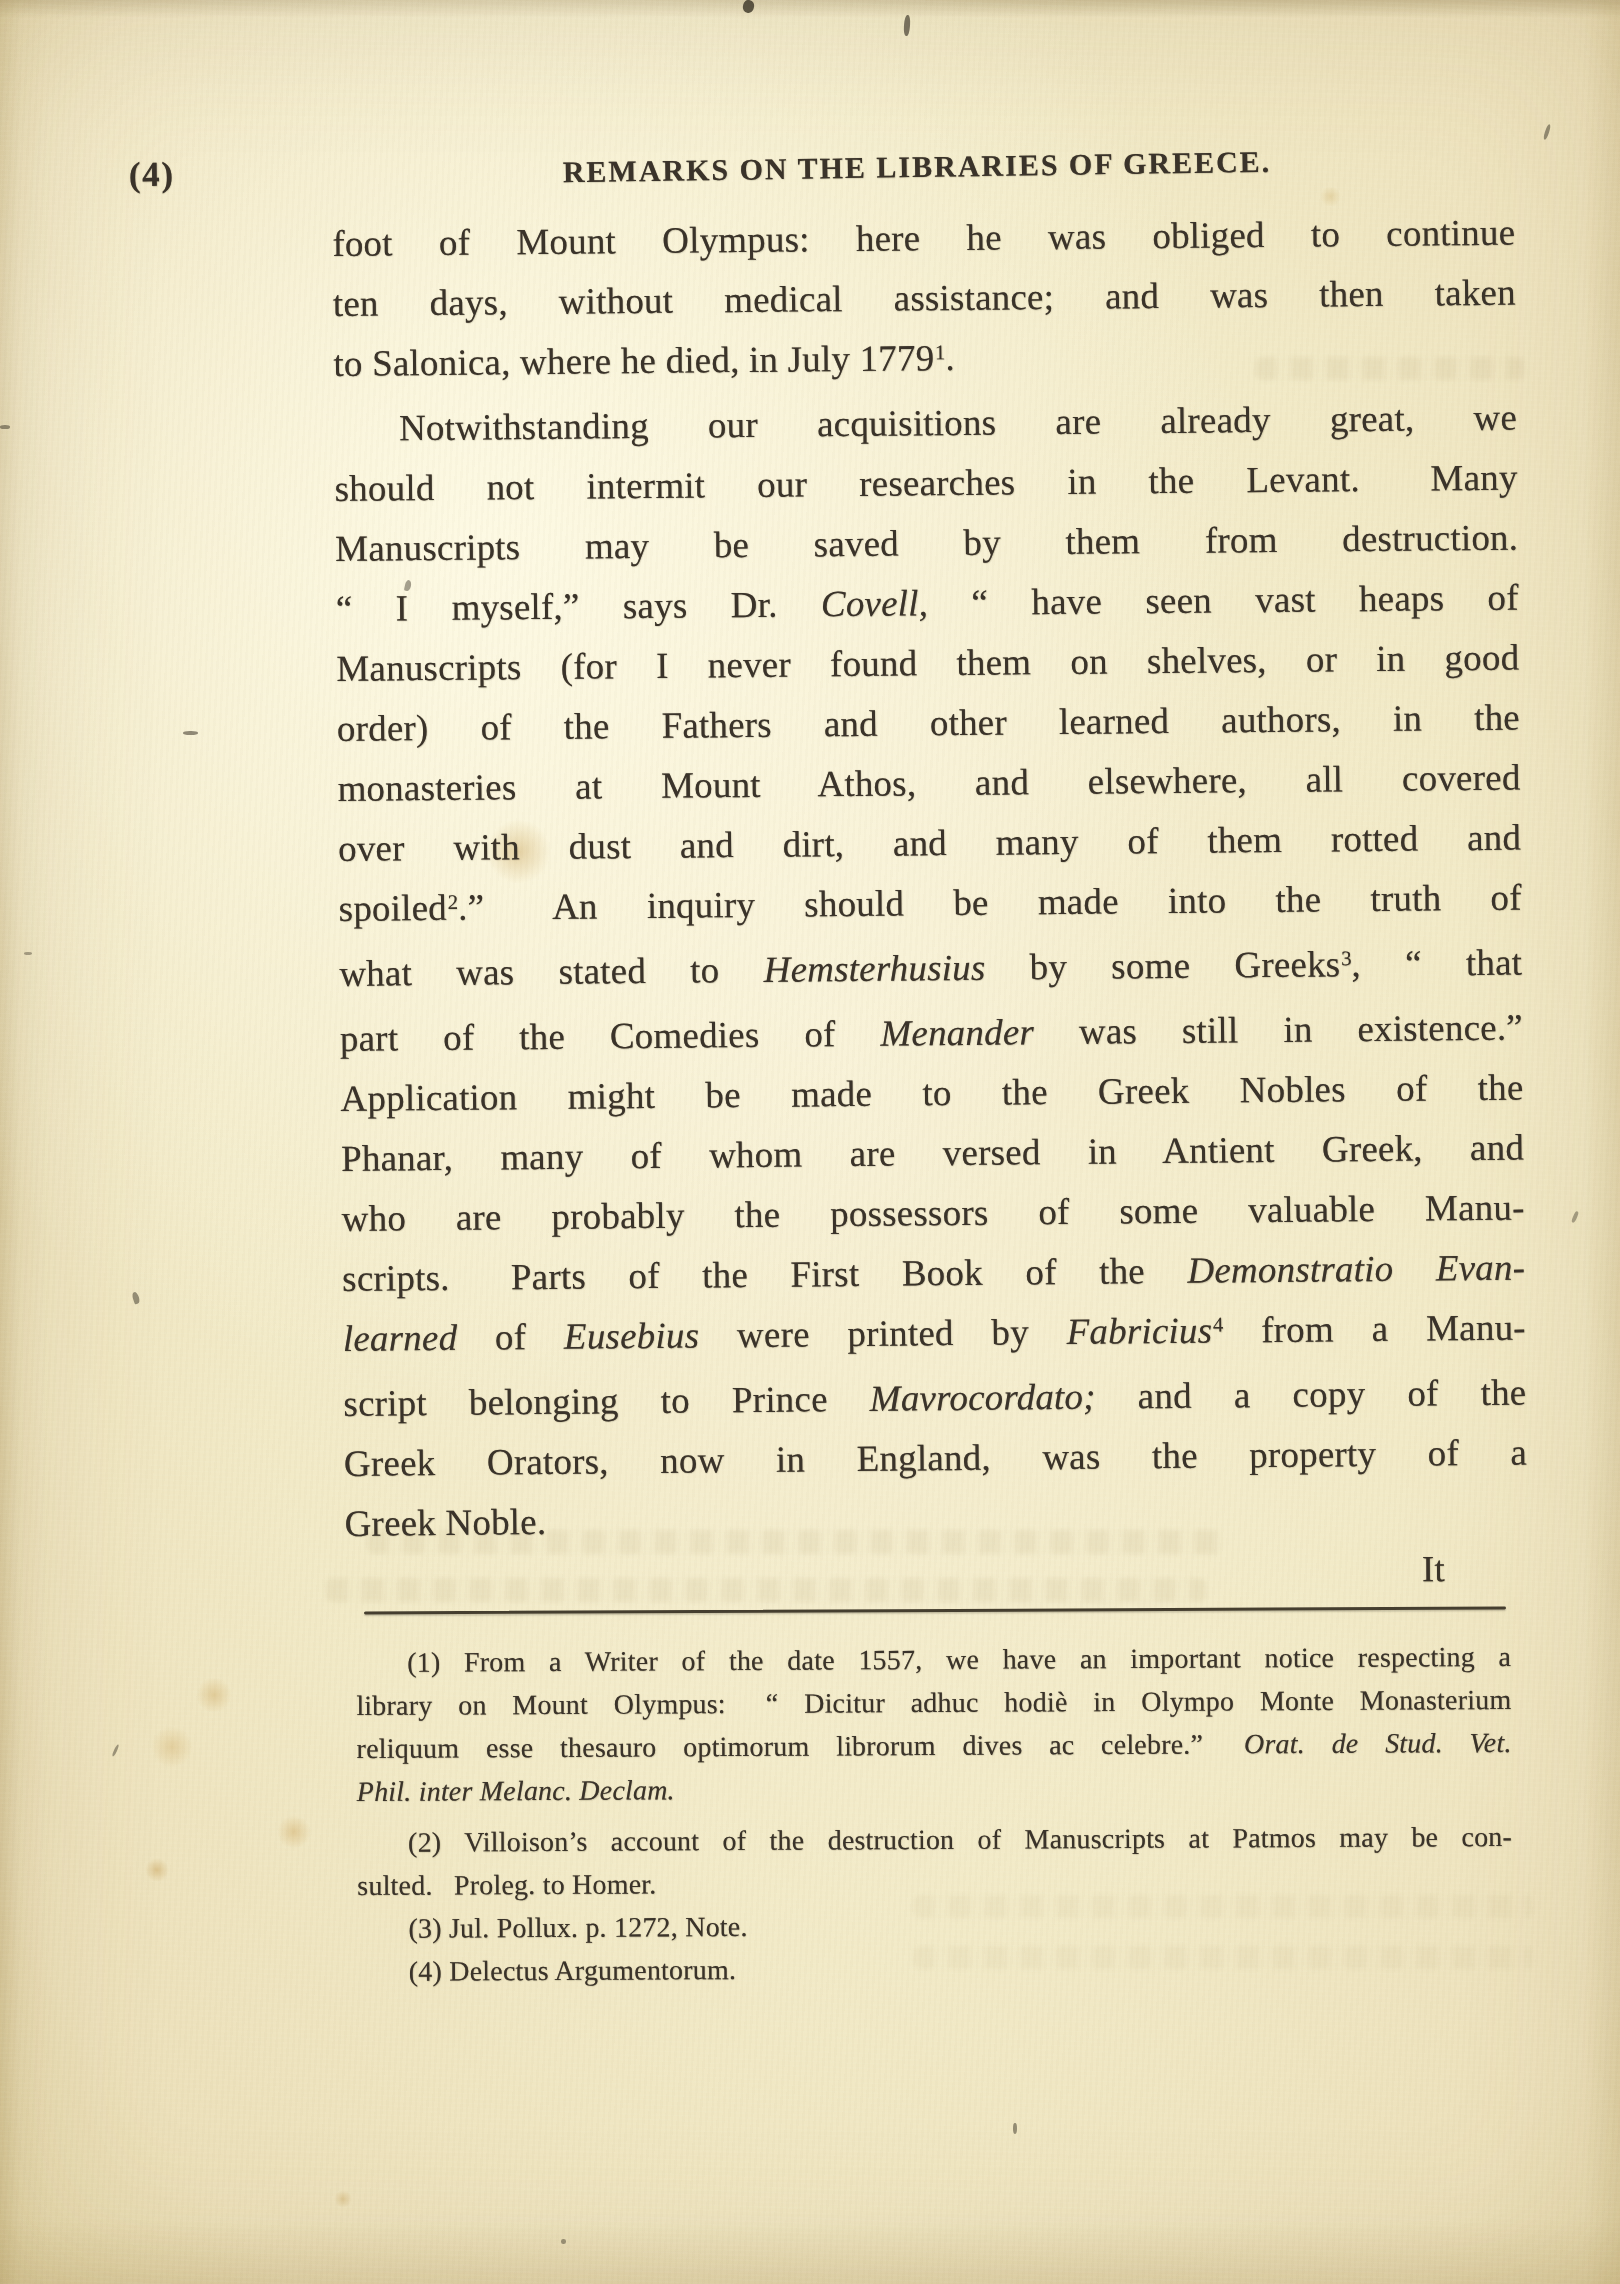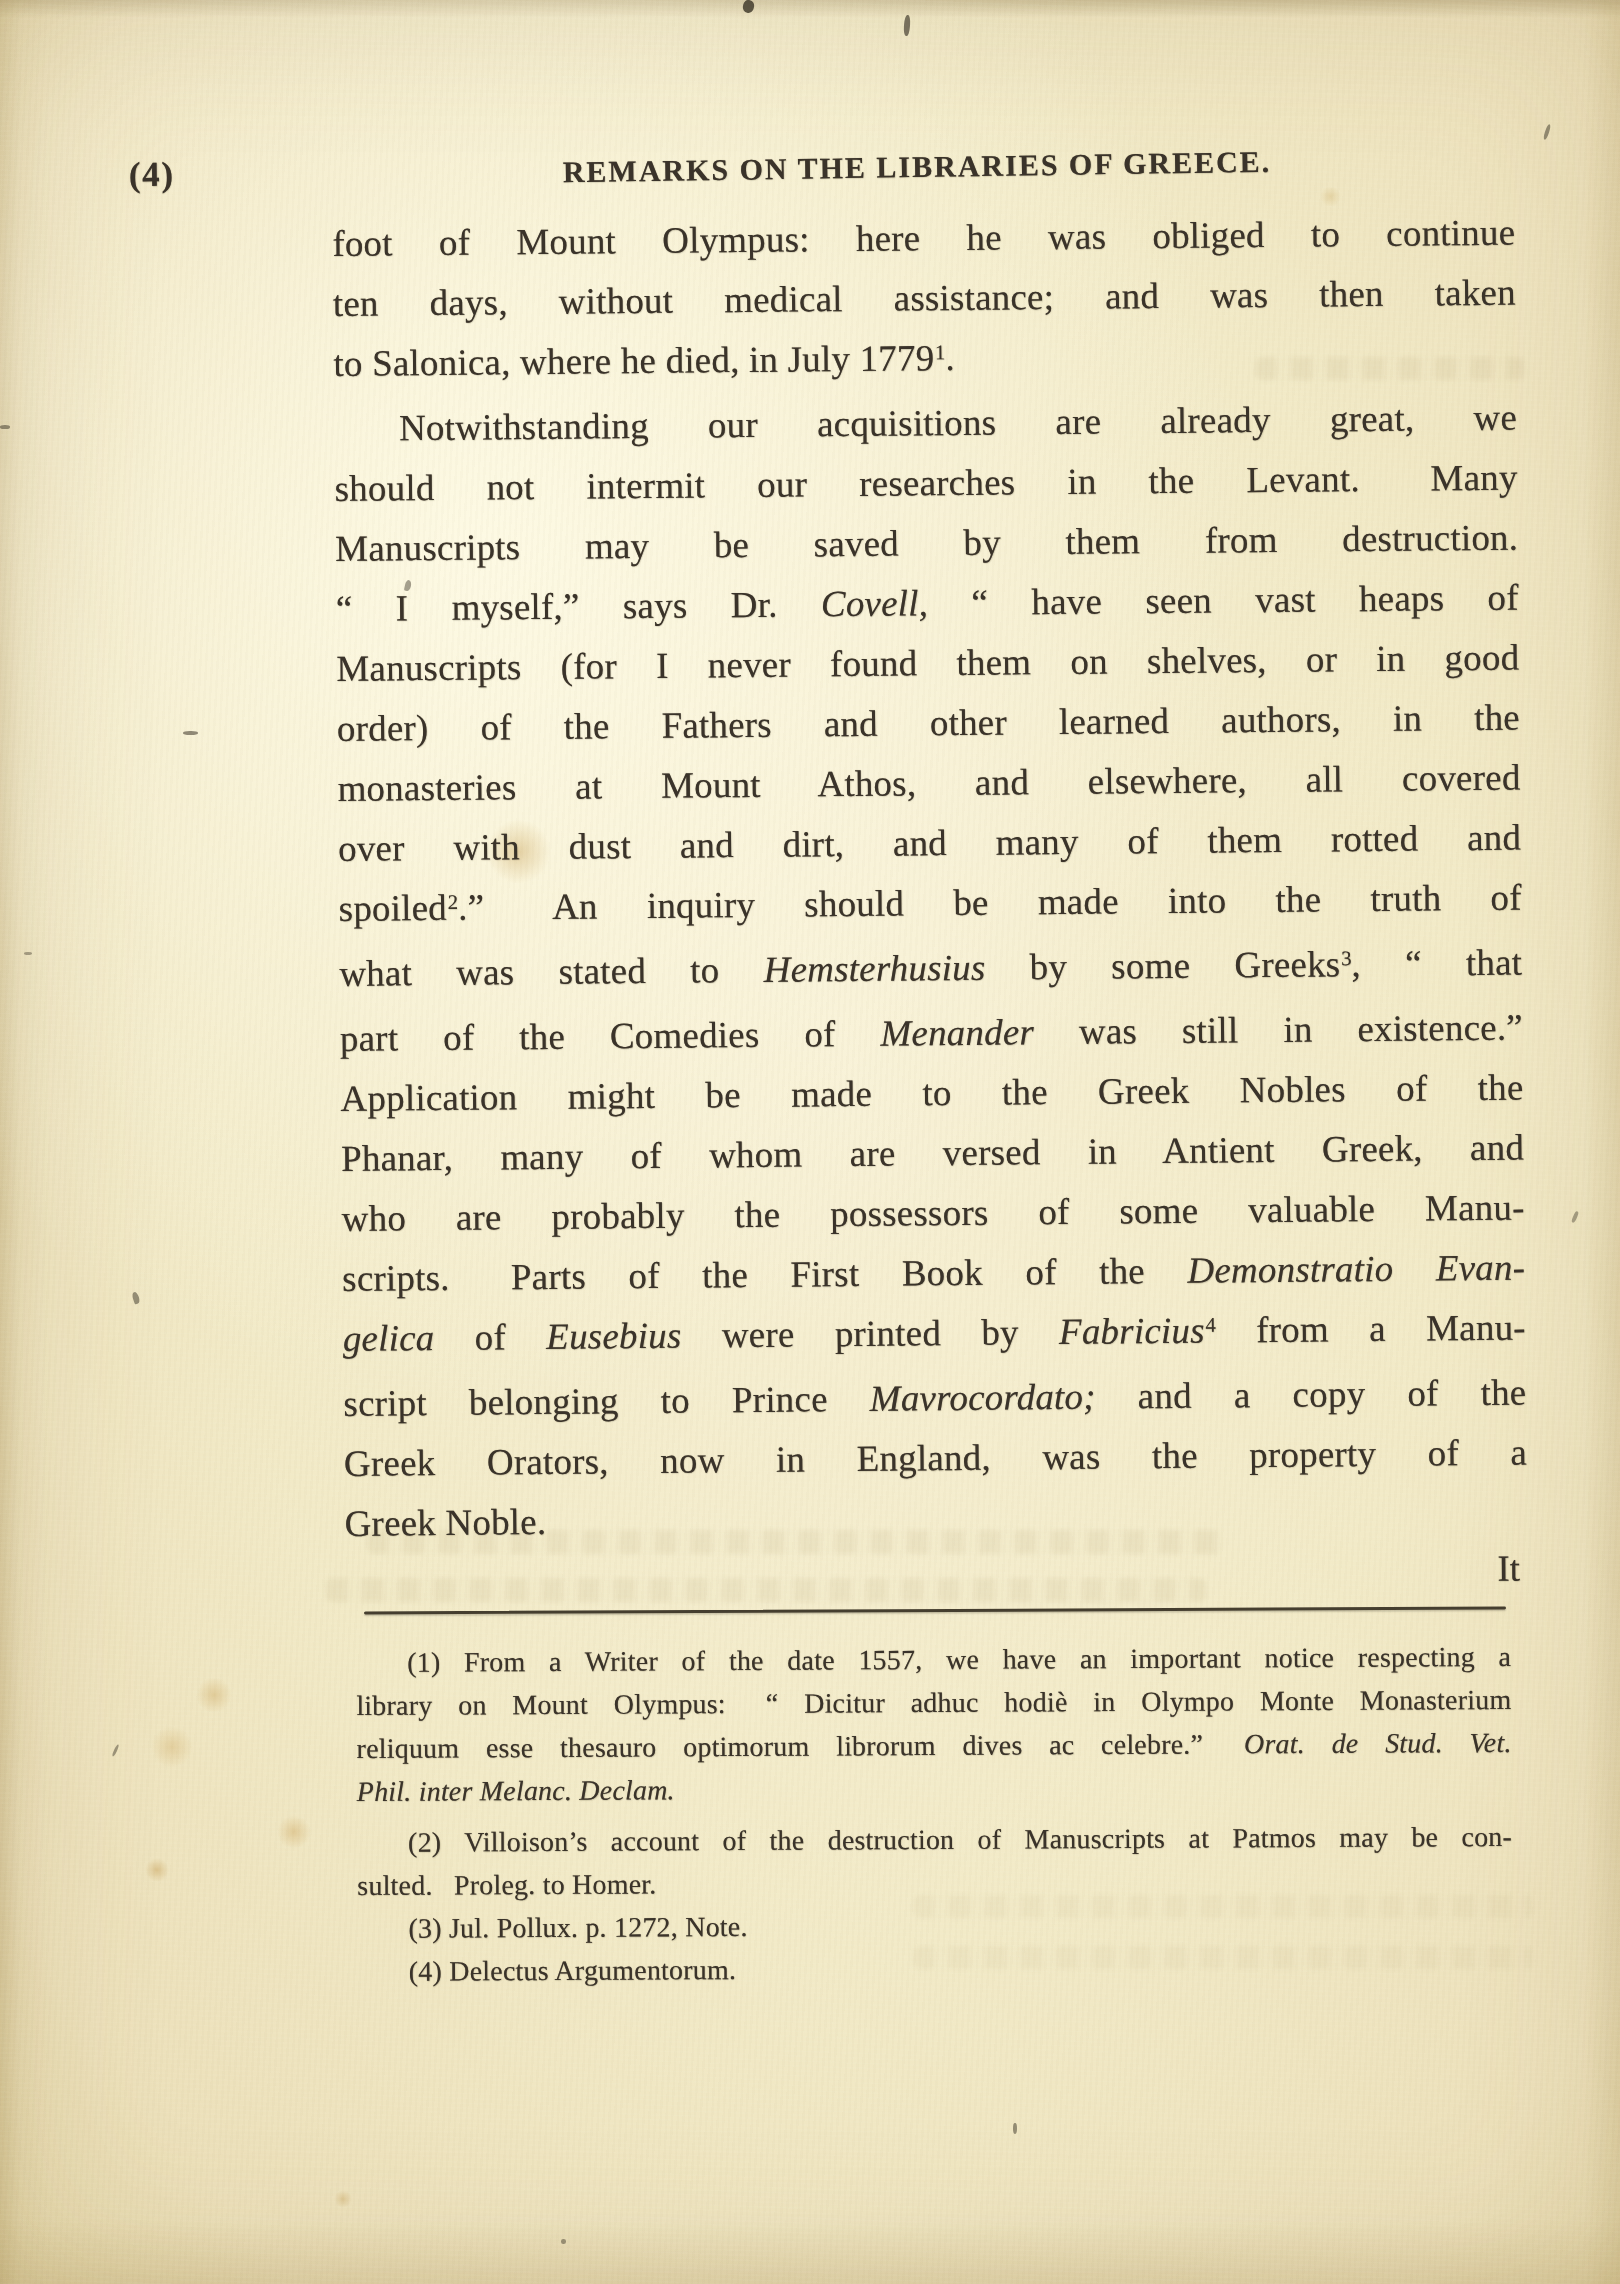--- a/index.html
+++ b/index.html
@@ -30,21 +30,21 @@
 
   .footnotes{position:absolute;left:356px;top:1641px;width:1155px;font-size:28px;line-height:43px;letter-spacing:0.2px;transform:rotate(-0.3deg);transform-origin:0 0;}
   .footnotes .indent{text-indent:51px;}
 
   .tline{min-height:1em;}
   .just{text-align:justify;text-align-last:justify;}
   .gap{margin-top:8.1px;}
   .it{font-style:italic;}
   .sup{font-size:0.56em;position:relative;top:-0.55em;padding-left:0.8px;letter-spacing:0;}
 
-  .catchword{position:absolute;left:1422px;top:1547px;width:98px;text-align:right;font-size:37px;transform:rotate(-0.4deg);}
+  .catchword{position:absolute;left:1422px;top:1547px;width:98px;text-align:left;font-size:37px;transform:rotate(-0.4deg);}
   .rule{position:absolute;left:364px;top:1609px;width:1142px;height:3.3px;background:#453e2f;border-radius:1.6px;transform:rotate(-0.25deg);box-shadow:0 1.6px 1.6px rgba(69,62,47,0.25);}
 
   .spot{position:absolute;border-radius:50%;pointer-events:none;}
   .speck{position:absolute;background:#3a3326;border-radius:45%;pointer-events:none;}
   .ghost{position:absolute;pointer-events:none;filter:blur(2.4px);opacity:0.45;border-radius:6.5px;
     background:repeating-linear-gradient(90deg, rgba(150,128,78,0.20) 0 21px, rgba(150,128,78,0.03) 21px 36px);}
 </style>
 </head>
 <body>
 
@@ -93,21 +93,21 @@
       <div class="tline just"><span>order) of the Fathers and other learned authors, in the</span></div>
       <div class="tline just"><span>monasteries at Mount Athos, and elsewhere, all covered</span></div>
       <div class="tline just"><span>over with dust and dirt, and many of them rotted and</span></div>
       <div class="tline just"><span>spoiled</span><span class="sup">2</span><span>.”  An inquiry should be made into the truth of</span></div>
       <div class="tline just"><span>what was stated to </span><span class="it">Hemsterhusius</span><span> by some Greeks</span><span class="sup">3</span><span>, “ that</span></div>
       <div class="tline just"><span>part of the Comedies of </span><span class="it">Menander</span><span> was still in existence.”</span></div>
       <div class="tline just"><span>Application might be made to the Greek Nobles of the</span></div>
       <div class="tline just"><span>Phanar, many of whom are versed in Antient Greek, and</span></div>
       <div class="tline just"><span>who are probably the possessors of some valuable Manu-</span></div>
       <div class="tline just"><span>scripts.  Parts of the First Book of the </span><span class="it">Demonstratio Evan-</span></div>
-      <div class="tline just"><span class="it">gelica</span><span> of </span><span class="it">Eusebius</span><span> were printed by </span><span class="it">Fabricius</span><span class="sup">4</span><span> from a Manu-</span></div>
+      <div class="tline just"><span class="it">learned</span><span> of </span><span class="it">Eusebius</span><span> were printed by </span><span class="it">Fabricius</span><span class="sup">4</span><span> from a Manu-</span></div>
       <div class="tline just"><span>script belonging to Prince </span><span class="it">Mavrocordato;</span><span> and a copy of the</span></div>
       <div class="tline just"><span>Greek Orators, now in England, was the property of a</span></div>
       <div class="tline"><span>Greek Noble.</span></div>
     </div>
 
   <div class="catchword ink">It</div>
 
   <div class="rule"></div>
 
   <div class="footnotes ink">

